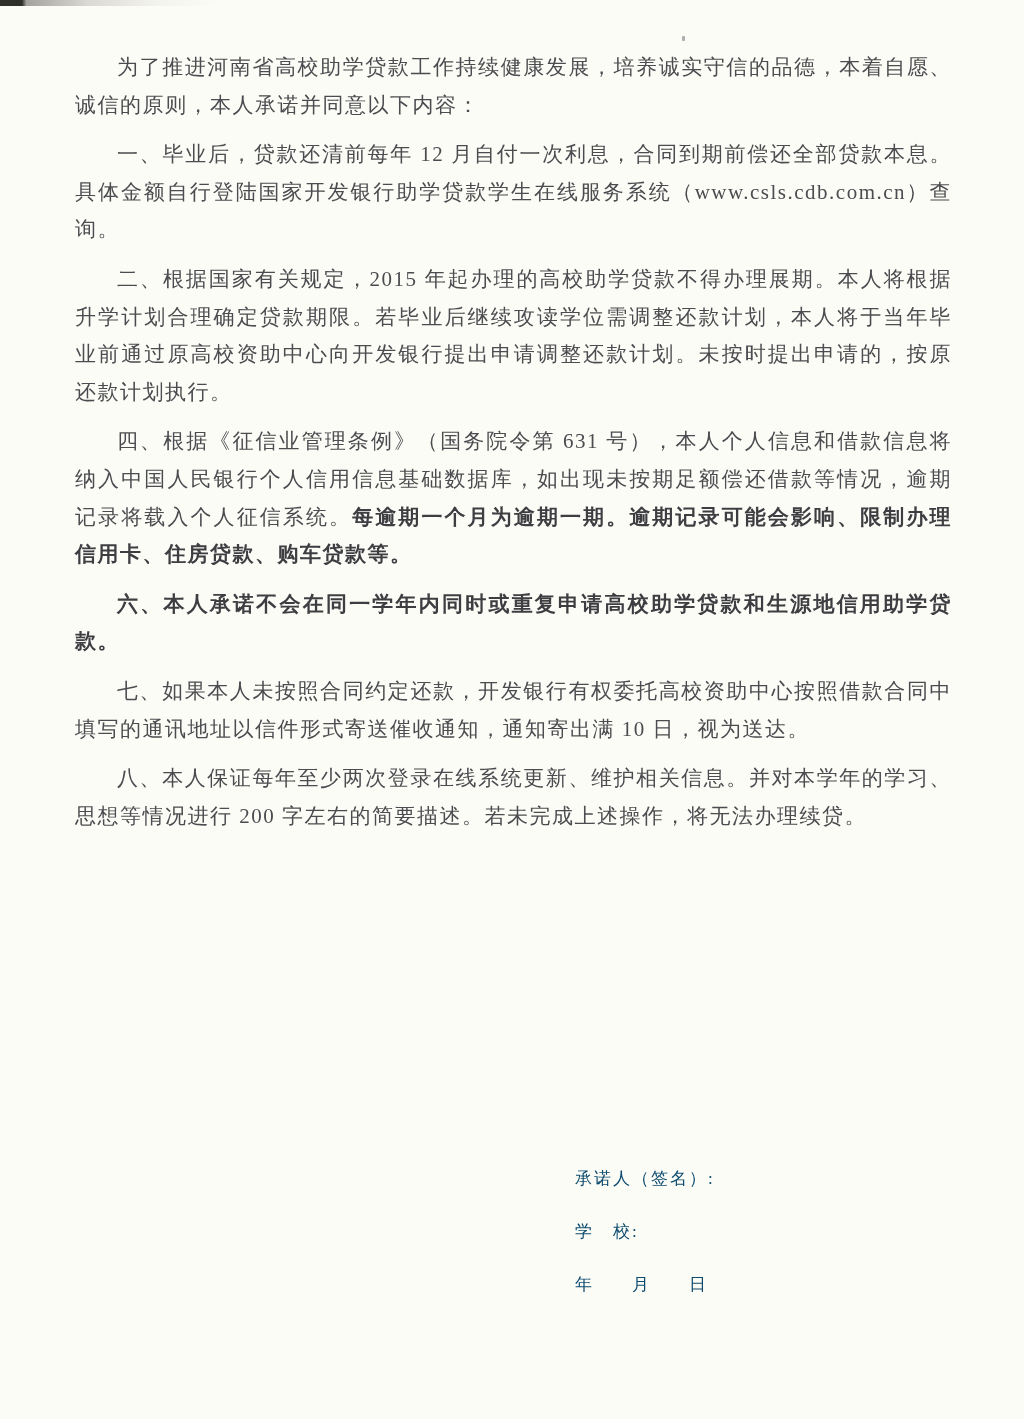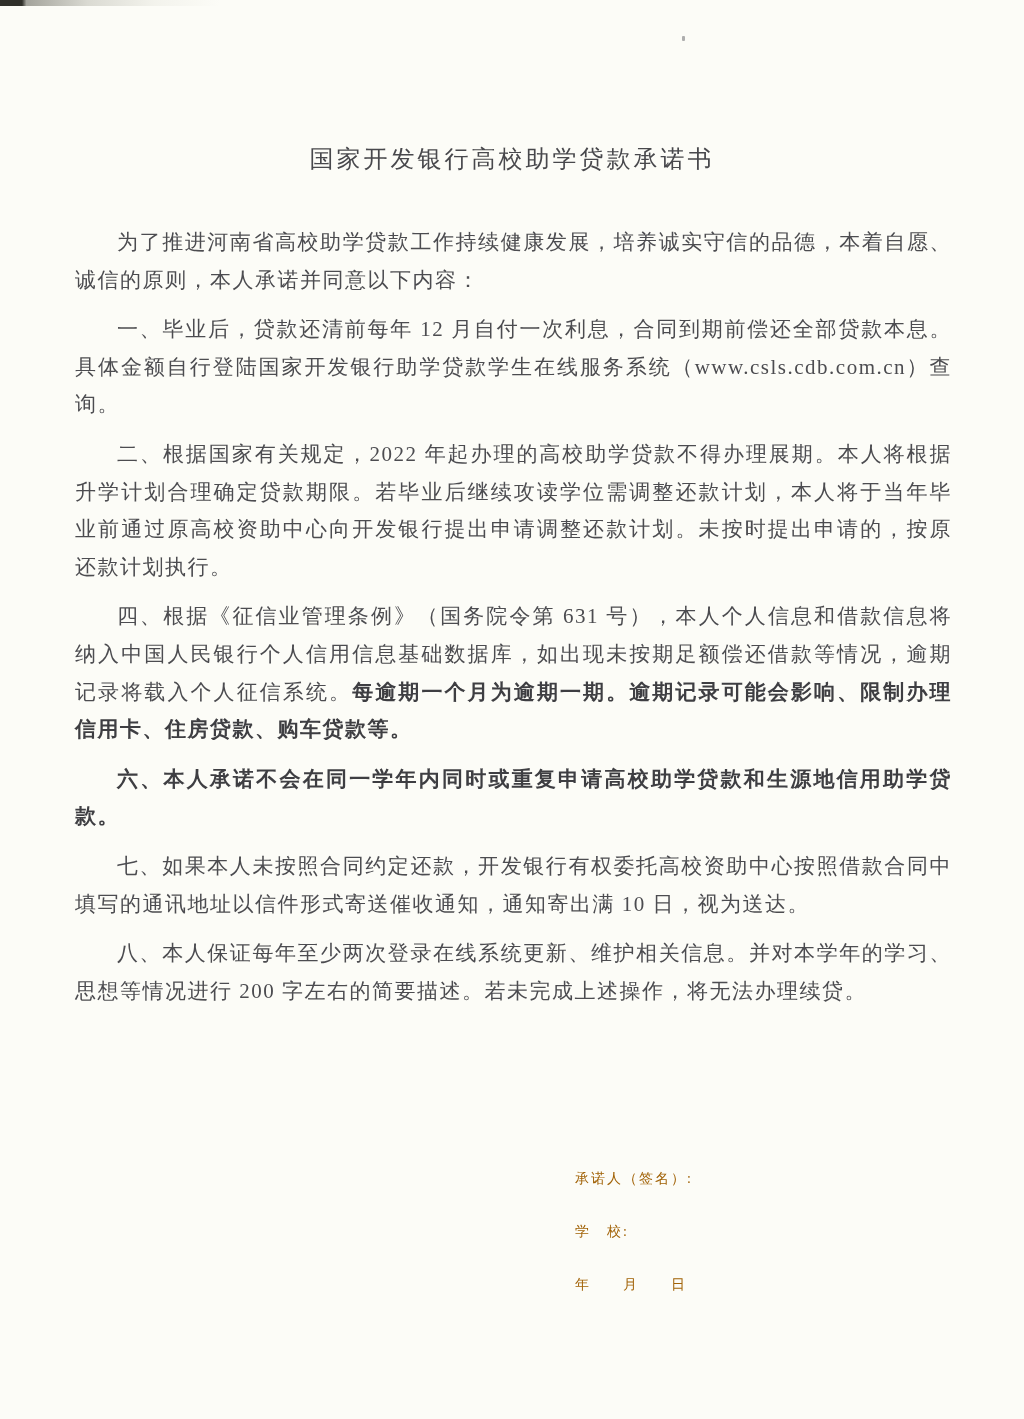--- a/index.html
+++ b/index.html
@@ -61,43 +61,42 @@
     word-break: break-all;
   }
   .para .bold {
     font-weight: bold;
     color: #3e3e42;
   }
   .signature {
     position: absolute;
     left: 575px;
     top: 1168px;
-    font-size: 14px;
+    font-size: 17px;
     letter-spacing: 2px;
-    color: #a16207;
+    color: #0c4a6e;
   }
   .sig-line {
     margin: 0 0 31px 0;
     line-height: 22px;
   }
 </style>
 </head>
 <body>
 
 <div class="page">
 
   <div class="scan-edge"></div>
   <div class="scan-speck"></div>
 
-  <h1 class="title">国家开发银行高校助学贷款承诺书</h1>
 
   <div class="doc-body" id="paragraphs">
       <p class="para"><span>为了推进河南省高校助学贷款工作持续健康发展，培养诚实守信的品德，本着自愿、诚信的原则，本人承诺并同意以下内容：</span></p>
       <p class="para"><span>一、毕业后，贷款还清前每年 12 月自付一次利息，合同到期前偿还全部贷款本息。具体金额自行登陆国家开发银行助学贷款学生在线服务系统（www.csls.cdb.com.cn）查询。</span></p>
-      <p class="para"><span>二、根据国家有关规定，2022 年起办理的高校助学贷款不得办理展期。本人将根据升学计划合理确定贷款期限。若毕业后继续攻读学位需调整还款计划，本人将于当年毕业前通过原高校资助中心向开发银行提出申请调整还款计划。未按时提出申请的，按原还款计划执行。</span></p>
+      <p class="para"><span>二、根据国家有关规定，2015 年起办理的高校助学贷款不得办理展期。本人将根据升学计划合理确定贷款期限。若毕业后继续攻读学位需调整还款计划，本人将于当年毕业前通过原高校资助中心向开发银行提出申请调整还款计划。未按时提出申请的，按原还款计划执行。</span></p>
       <p class="para"><span>四、根据《征信业管理条例》（国务院令第 631 号），本人个人信息和借款信息将纳入中国人民银行个人信用信息基础数据库，如出现未按期足额偿还借款等情况，逾期记录将载入个人征信系统。</span><span class="bold">每逾期一个月为逾期一期。逾期记录可能会影响、限制办理信用卡、住房贷款、购车贷款等。</span></p>
       <p class="para"><span class="bold">六、本人承诺不会在同一学年内同时或重复申请高校助学贷款和生源地信用助学贷款。</span></p>
       <p class="para"><span>七、如果本人未按照合同约定还款，开发银行有权委托高校资助中心按照借款合同中填写的通讯地址以信件形式寄送催收通知，通知寄出满 10 日，视为送达。</span></p>
       <p class="para"><span>八、本人保证每年至少两次登录在线系统更新、维护相关信息。并对本学年的学习、思想等情况进行 200 字左右的简要描述。若未完成上述操作，将无法办理续贷。</span></p>
     </div>
 
   <div class="signature">
     <div class="sig-line">承诺人（签名）:</div>
     <div class="sig-line">学　校:</div>
     <div class="sig-line">年　　月　　日</div>

